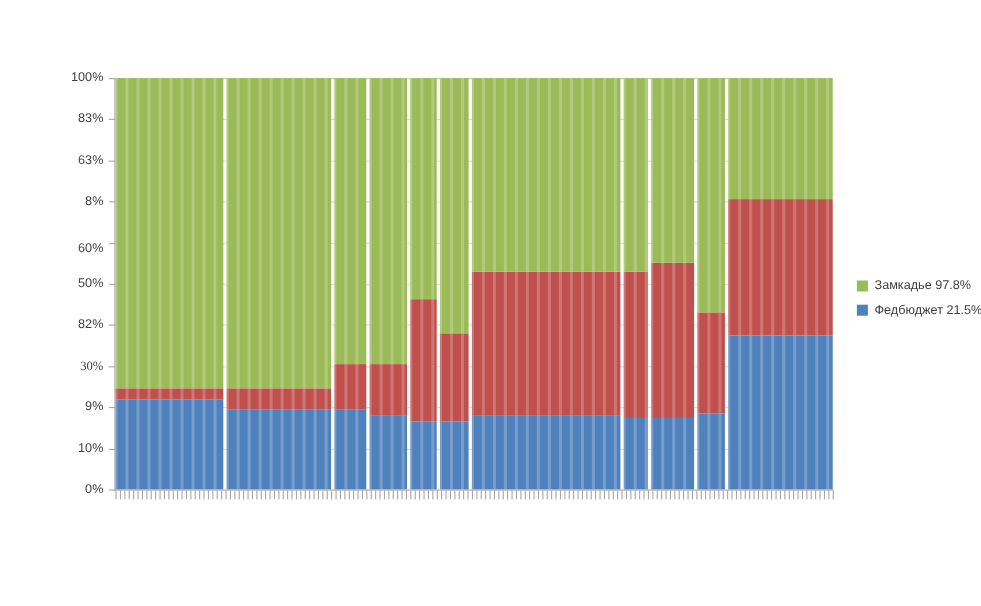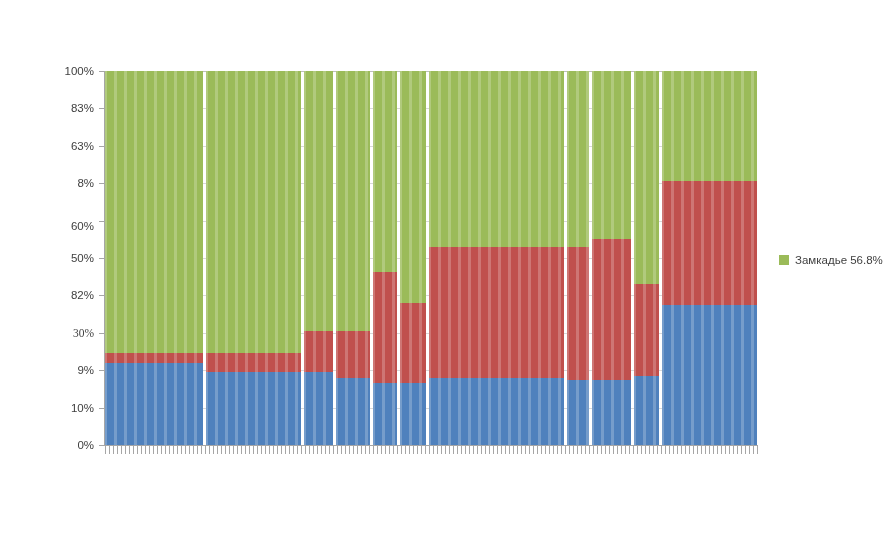--- a/index.html
+++ b/index.html
@@ -348,17 +348,21 @@
       <div class="x-tick" style="left: 640px;"></div>
       <div class="x-tick" style="left: 644px;"></div>
       <div class="x-tick" style="left: 648px;"></div>
       <div class="x-tick" style="left: 652px;"></div>
     </div>
   <div id="x-labels"></div>
 
   <div id="legend">
       <div class="legend-row">
         <span class="legend-swatch lg-green"></span>
-        <span class="legend-text">Замкадье 56.8%</span>
+        <span class="legend-text">Замкадье 97.8%</span>
+      </div>
+      <div class="legend-row">
+        <span class="legend-swatch lg-blue"></span>
+        <span class="legend-text">Федбюджет 21.5%</span>
       </div>
     </div>
 
 </div>
 
 </body></html>

